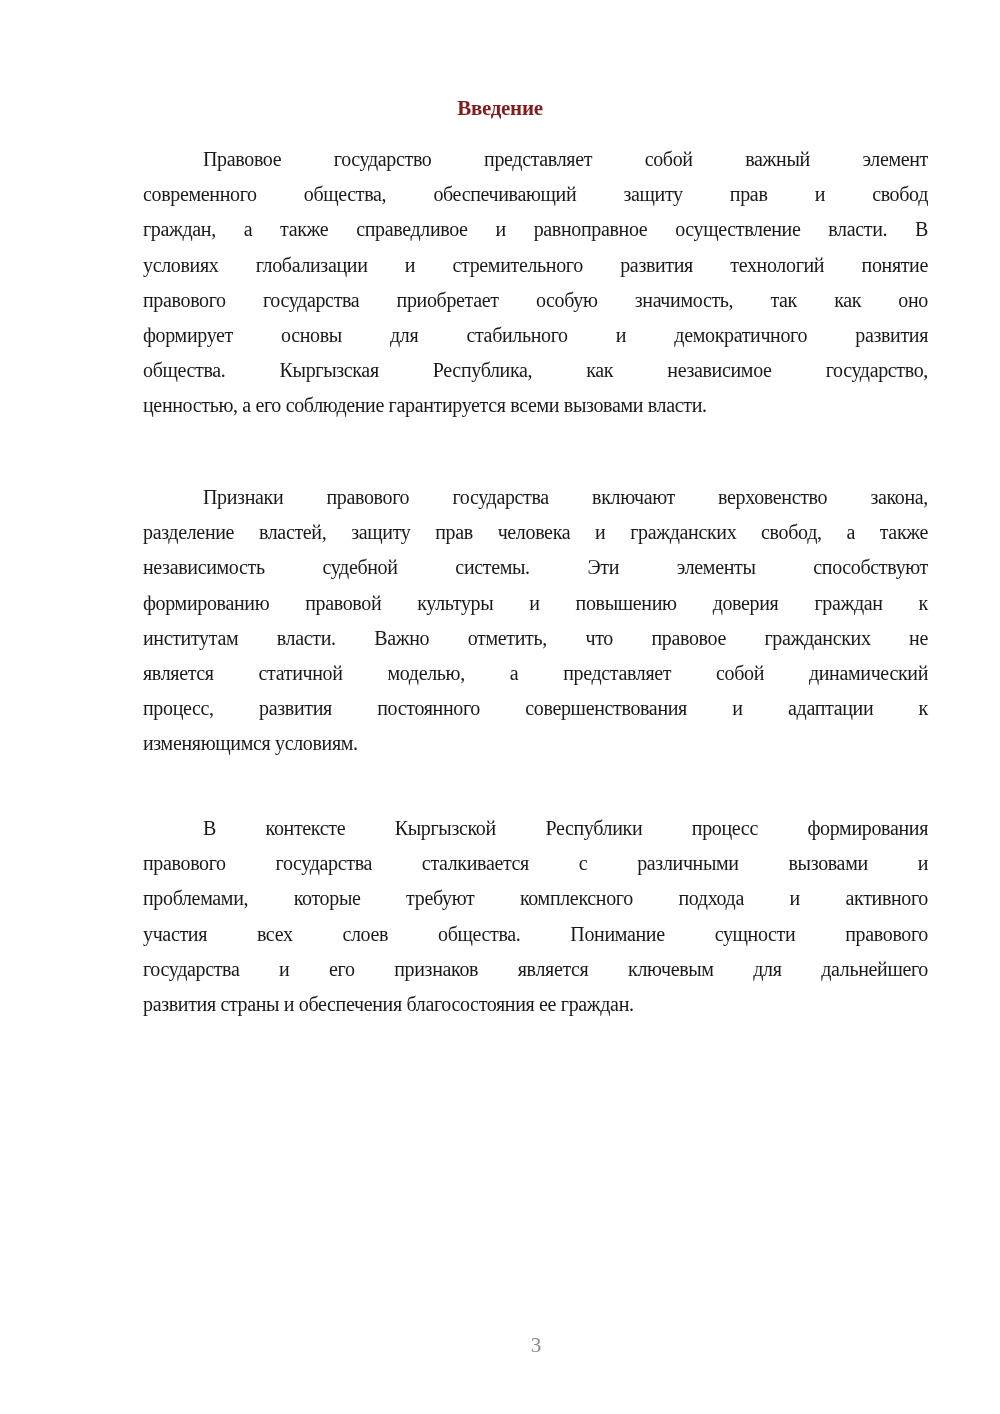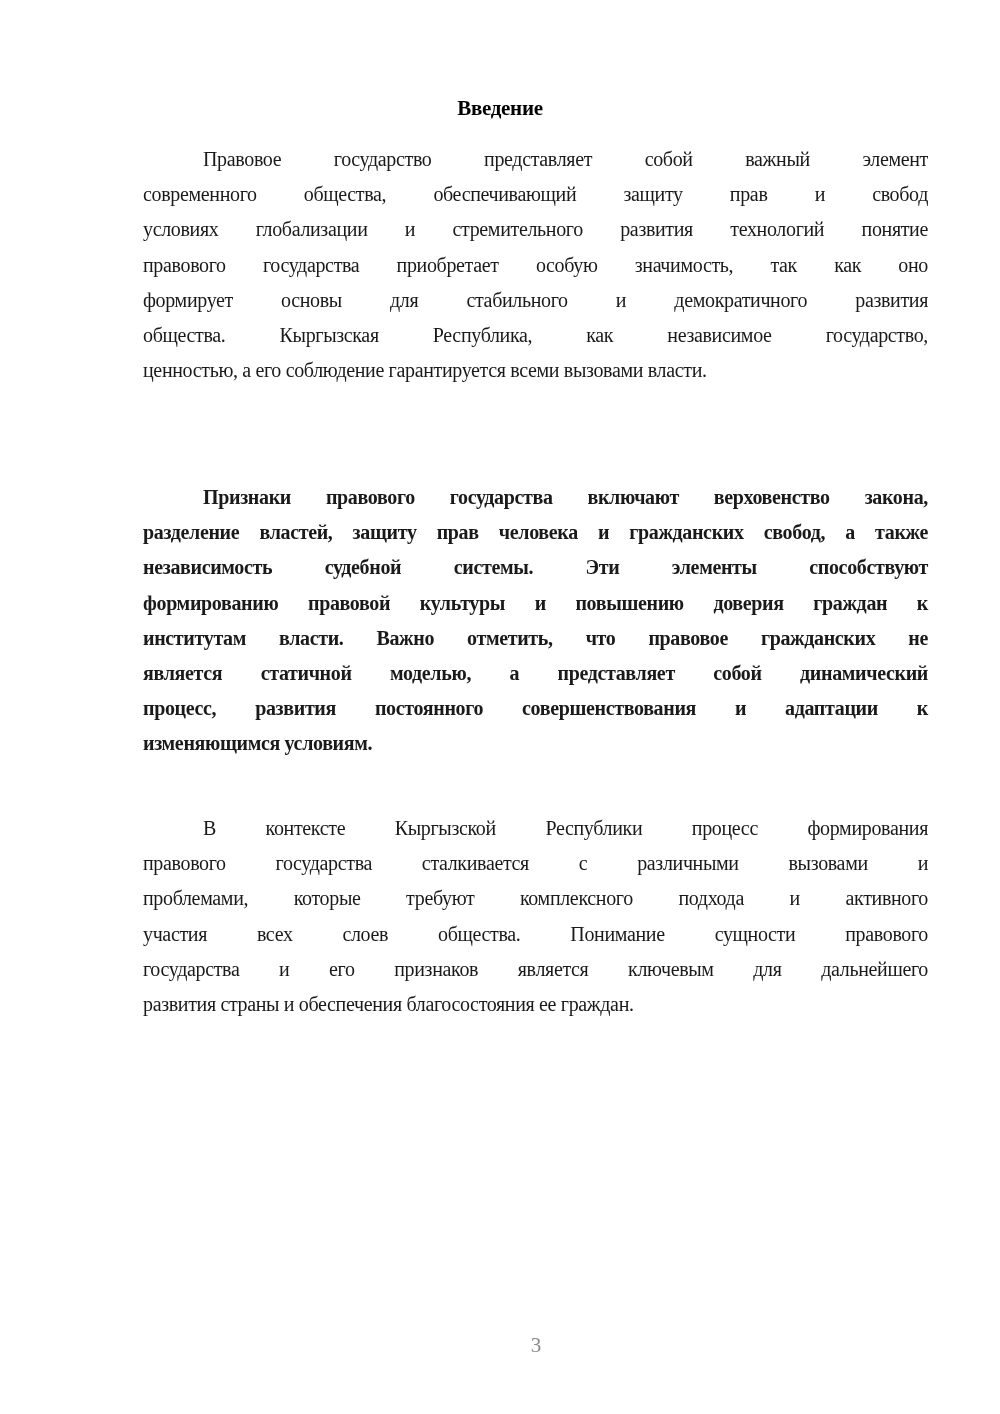--- a/index.html
+++ b/index.html
@@ -24,42 +24,42 @@
     }
     .heading {
       position: absolute;
       top: 96px;
       left: 0;
       width: 1000px;
       text-align: center;
       font-weight: bold;
       font-size: 21px;
       letter-spacing: -0.3px;
-      color: #000000;
+      color: #7f1d1d;
     }
     .para {
       position: absolute;
       left: 143px;
       width: 785px;
     }
     .line {
       display: block;
       height: 35.2px;
       line-height: 35.2px;
       font-size: 20px;
       text-align: justify;
       text-align-last: justify;
       white-space: nowrap;
       letter-spacing: -0.35px;
       word-spacing: 0px;
     }
     .line.first { text-indent: 60px; }
     .line.last { text-align-last: left; }
     #p1 { top: 142px; }
-    #p2 { top: 480px; font-weight: bold; }
+    #p2 { top: 480px; }
     #p3 { top: 783px; margin-top: 28px; }
     .page-number {
       position: absolute;
       top: 1333px;
       left: 0;
       width: 1072px;
       text-align: center;
       font-size: 21px;
       color: #8a8a8a;
     }
@@ -67,20 +67,21 @@
 </head>
 <body>
 
 <div class="page">
 
   <div class="heading">Введение</div>
 
   <div class="para" id="p1">
     <span class="line first">Правовое государство представляет собой важный элемент</span>
     <span class="line">современного общества, обеспечивающий защиту прав и свобод</span>
+    <span class="line">граждан, а также справедливое и равноправное осуществление власти. В</span>
     <span class="line">условиях глобализации и стремительного развития технологий понятие</span>
     <span class="line">правового государства приобретает особую значимость, так как оно</span>
     <span class="line">формирует основы для стабильного и демократичного развития</span>
     <span class="line">общества. Кыргызская Республика, как независимое государство,</span>
     <span class="line last">ценностью, а его соблюдение гарантируется всеми вызовами власти.</span>
   </div>
 
   <div class="para" id="p2">
     <span class="line first">Признаки правового государства включают верховенство закона,</span>
     <span class="line">разделение властей, защиту прав человека и гражданских свобод, а также</span>

